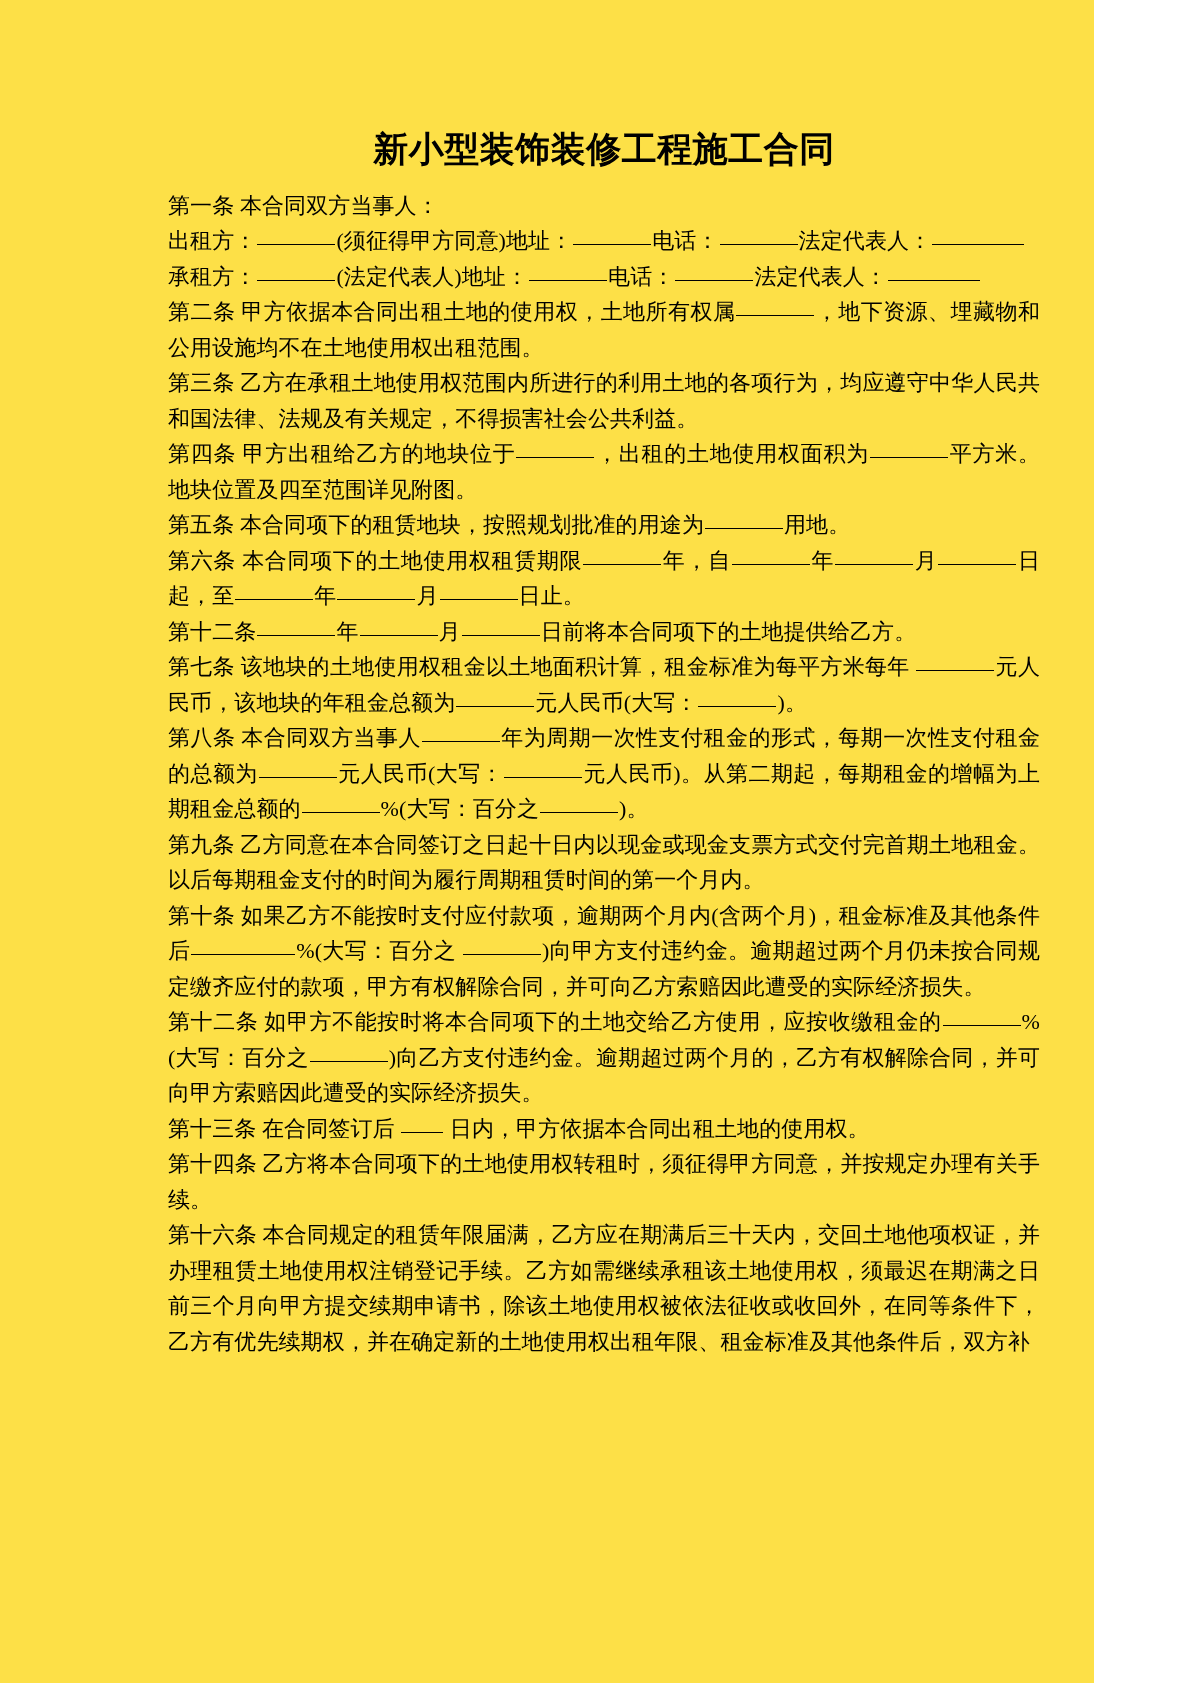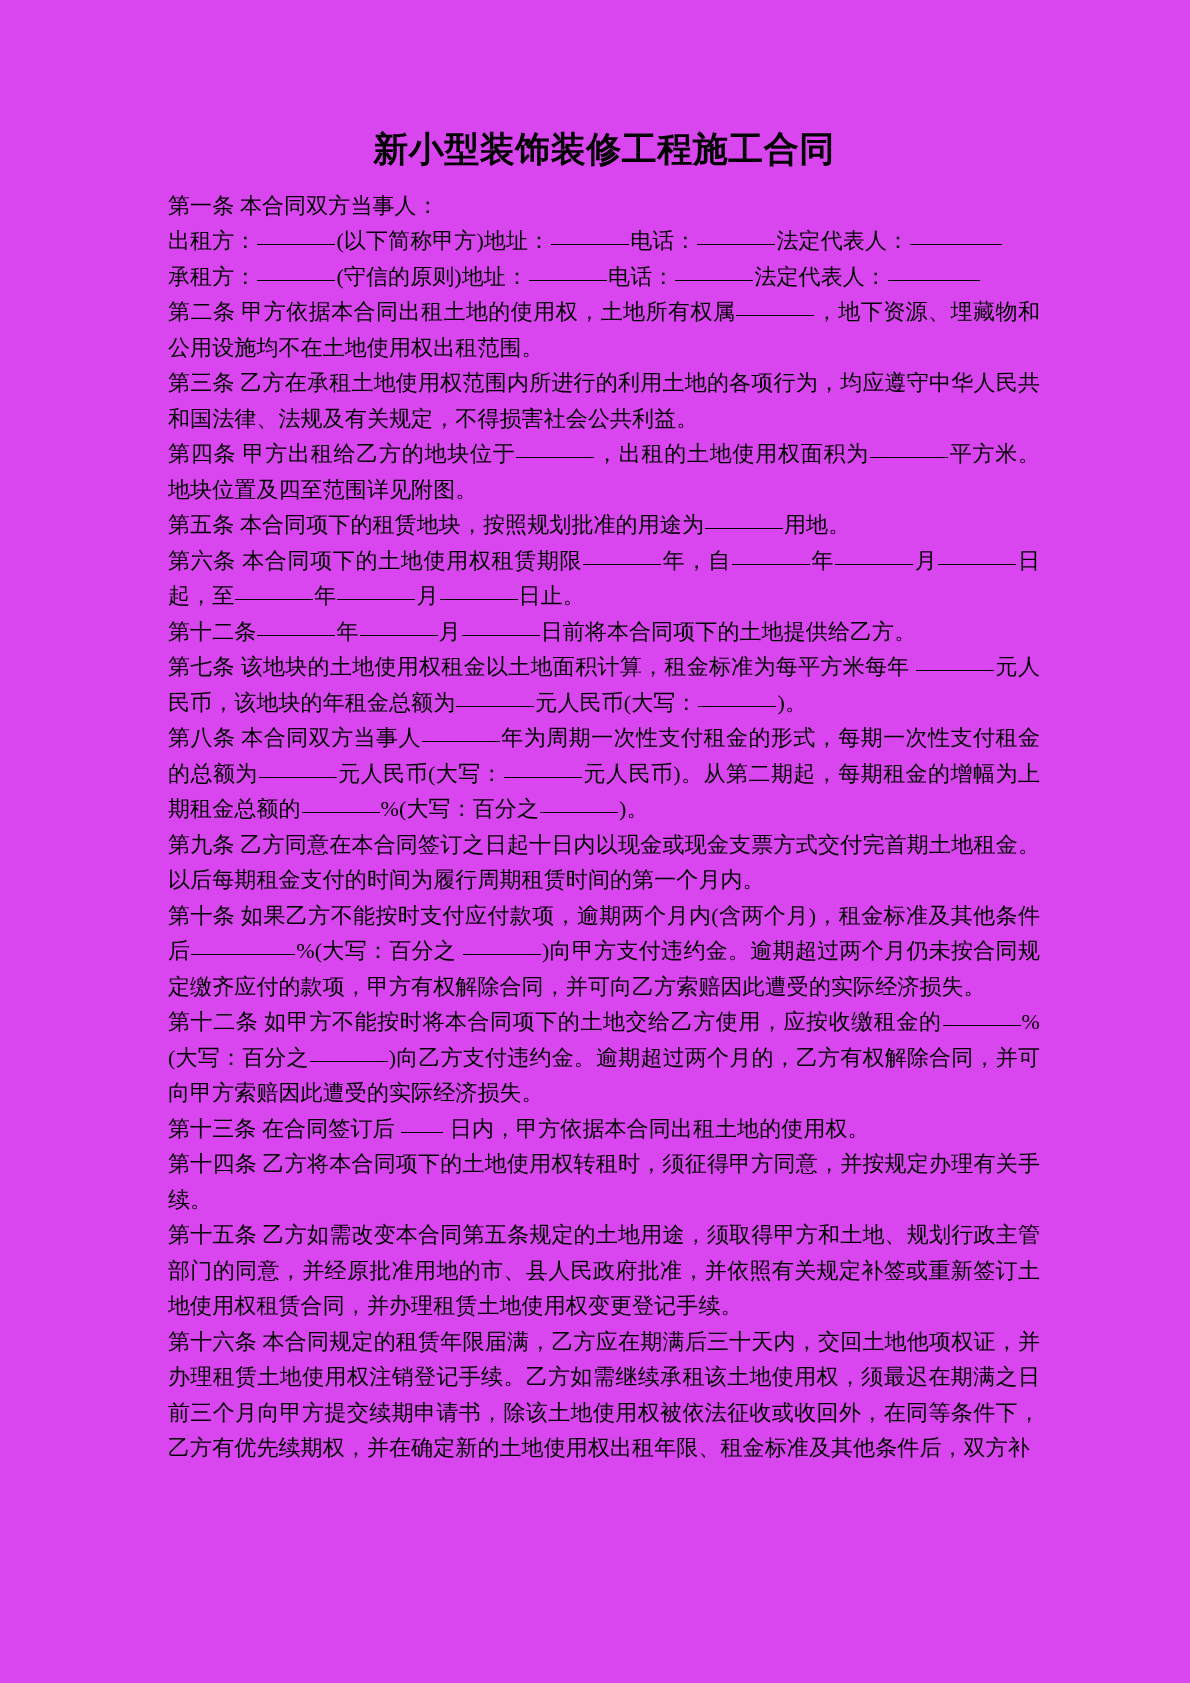--- a/index.html
+++ b/index.html
@@ -10,23 +10,23 @@
   }
   body {
     width: 1190px;
     height: 1683px;
     font-family: "Liberation Serif", "DejaVu Serif", serif;
     color: #000000;
     overflow: hidden;
   }
   .page {
     position: relative;
-    width: 1190px;
+    width: 1094px;
     height: 1683px;
-    background: #d946ef;
+    background: #fde047;
     box-sizing: border-box;
     padding: 16px;
   }
   .doc-body {
     position: absolute;
     left: 168px;
     top: 128px;
     width: 872px;
   }
   .doc-title {
@@ -63,32 +63,31 @@
   .b-xl { width: 104px; }
 </style>
 </head>
 <body>
 
 <div class="page">
   <div class="doc-body">
     <h1 class="doc-title">新小型装饰装修工程施工合同</h1>
     <div id="paragraphs">
         <p class="para"><span>第一条  本合同双方当事人：</span></p>
-        <p class="para"><span>出租方：</span><span class="blank b-md">&nbsp;</span><span>(以下简称甲方)地址：</span><span class="blank b-md">&nbsp;</span><span>电话：</span><span class="blank b-md">&nbsp;</span><span>法定代表人：</span><span class="blank b-lg">&nbsp;</span></p>
-        <p class="para"><span>承租方：</span><span class="blank b-md">&nbsp;</span><span>(守信的原则)地址：</span><span class="blank b-md">&nbsp;</span><span>电话：</span><span class="blank b-md">&nbsp;</span><span>法定代表人：</span><span class="blank b-lg">&nbsp;</span></p>
+        <p class="para"><span>出租方：</span><span class="blank b-md">&nbsp;</span><span>(须征得甲方同意)地址：</span><span class="blank b-md">&nbsp;</span><span>电话：</span><span class="blank b-md">&nbsp;</span><span>法定代表人：</span><span class="blank b-lg">&nbsp;</span></p>
+        <p class="para"><span>承租方：</span><span class="blank b-md">&nbsp;</span><span>(法定代表人)地址：</span><span class="blank b-md">&nbsp;</span><span>电话：</span><span class="blank b-md">&nbsp;</span><span>法定代表人：</span><span class="blank b-lg">&nbsp;</span></p>
         <p class="para"><span>第二条  甲方依据本合同出租土地的使用权，土地所有权属</span><span class="blank b-md">&nbsp;</span><span>，地下资源、埋藏物和公用设施均不在土地使用权出租范围。</span></p>
         <p class="para"><span>第三条  乙方在承租土地使用权范围内所进行的利用土地的各项行为，均应遵守中华人民共和国法律、法规及有关规定，不得损害社会公共利益。</span></p>
         <p class="para"><span>第四条  甲方出租给乙方的地块位于</span><span class="blank b-md">&nbsp;</span><span>，出租的土地使用权面积为</span><span class="blank b-md">&nbsp;</span><span>平方米。地块位置及四至范围详见附图。</span></p>
         <p class="para"><span>第五条  本合同项下的租赁地块，按照规划批准的用途为</span><span class="blank b-md">&nbsp;</span><span>用地。</span></p>
         <p class="para"><span>第六条  本合同项下的土地使用权租赁期限</span><span class="blank b-md">&nbsp;</span><span>年，自</span><span class="blank b-md">&nbsp;</span><span>年</span><span class="blank b-md">&nbsp;</span><span>月</span><span class="blank b-md">&nbsp;</span><span>日起，至</span><span class="blank b-md">&nbsp;</span><span>年</span><span class="blank b-md">&nbsp;</span><span>月</span><span class="blank b-md">&nbsp;</span><span>日止。</span></p>
         <p class="para"><span>第十二条</span><span class="blank b-md">&nbsp;</span><span>年</span><span class="blank b-md">&nbsp;</span><span>月</span><span class="blank b-md">&nbsp;</span><span>日前将本合同项下的土地提供给乙方。</span></p>
         <p class="para"><span>第七条  该地块的土地使用权租金以土地面积计算，租金标准为每平方米每年 </span><span class="blank b-md">&nbsp;</span><span>元人民币，该地块的年租金总额为</span><span class="blank b-md">&nbsp;</span><span>元人民币(大写：</span><span class="blank b-md">&nbsp;</span><span>)。</span></p>
         <p class="para"><span>第八条  本合同双方当事人</span><span class="blank b-md">&nbsp;</span><span>年为周期一次性支付租金的形式，每期一次性支付租金的总额为</span><span class="blank b-md">&nbsp;</span><span>元人民币(大写：</span><span class="blank b-md">&nbsp;</span><span>元人民币)。从第二期起，每期租金的增幅为上期租金总额的</span><span class="blank b-md">&nbsp;</span><span>%(大写：百分之</span><span class="blank b-md">&nbsp;</span><span>)。</span></p>
         <p class="para"><span>第九条  乙方同意在本合同签订之日起十日内以现金或现金支票方式交付完首期土地租金。以后每期租金支付的时间为履行周期租赁时间的第一个月内。</span></p>
         <p class="para"><span>第十条  如果乙方不能按时支付应付款项，逾期两个月内(含两个月)，租金标准及其他条件后</span><span class="blank b-xl">&nbsp;</span><span>%(大写：百分之 </span><span class="blank b-md">&nbsp;</span><span>)向甲方支付违约金。逾期超过两个月仍未按合同规定缴齐应付的款项，甲方有权解除合同，并可向乙方索赔因此遭受的实际经济损失。</span></p>
         <p class="para"><span>第十二条  如甲方不能按时将本合同项下的土地交给乙方使用，应按收缴租金的</span><span class="blank b-md">&nbsp;</span><span>%(大写：百分之</span><span class="blank b-md">&nbsp;</span><span>)向乙方支付违约金。逾期超过两个月的，乙方有权解除合同，并可向甲方索赔因此遭受的实际经济损失。</span></p>
         <p class="para"><span>第十三条  在合同签订后 </span><span class="blank b-xs">&nbsp;</span><span> 日内，甲方依据本合同出租土地的使用权。</span></p>
         <p class="para"><span>第十四条  乙方将本合同项下的土地使用权转租时，须征得甲方同意，并按规定办理有关手续。</span></p>
-        <p class="para"><span>第十五条  乙方如需改变本合同第五条规定的土地用途，须取得甲方和土地、规划行政主管部门的同意，并经原批准用地的市、县人民政府批准，并依照有关规定补签或重新签订土地使用权租赁合同，并办理租赁土地使用权变更登记手续。</span></p>
         <p class="para"><span>第十六条  本合同规定的租赁年限届满，乙方应在期满后三十天内，交回土地他项权证，并办理租赁土地使用权注销登记手续。乙方如需继续承租该土地使用权，须最迟在期满之日前三个月向甲方提交续期申请书，除该土地使用权被依法征收或收回外，在同等条件下，乙方有优先续期权，并在确定新的土地使用权出租年限、租金标准及其他条件后，双方补</span></p>
       </div>
   </div>
 </div>
 
 </body></html>

